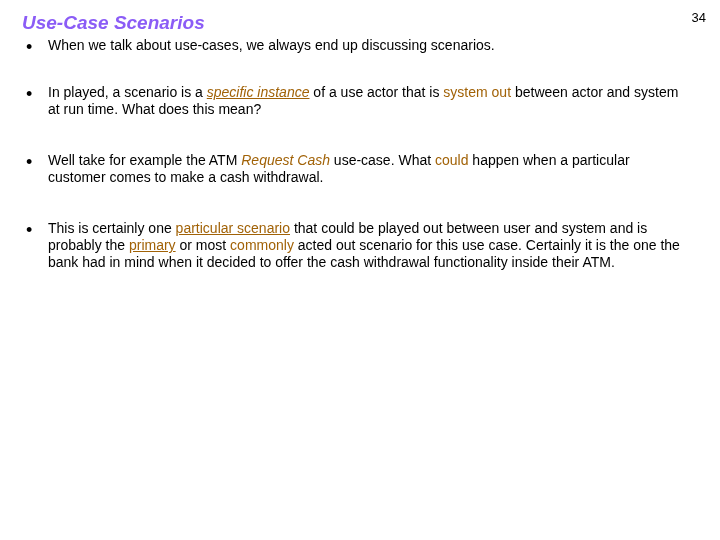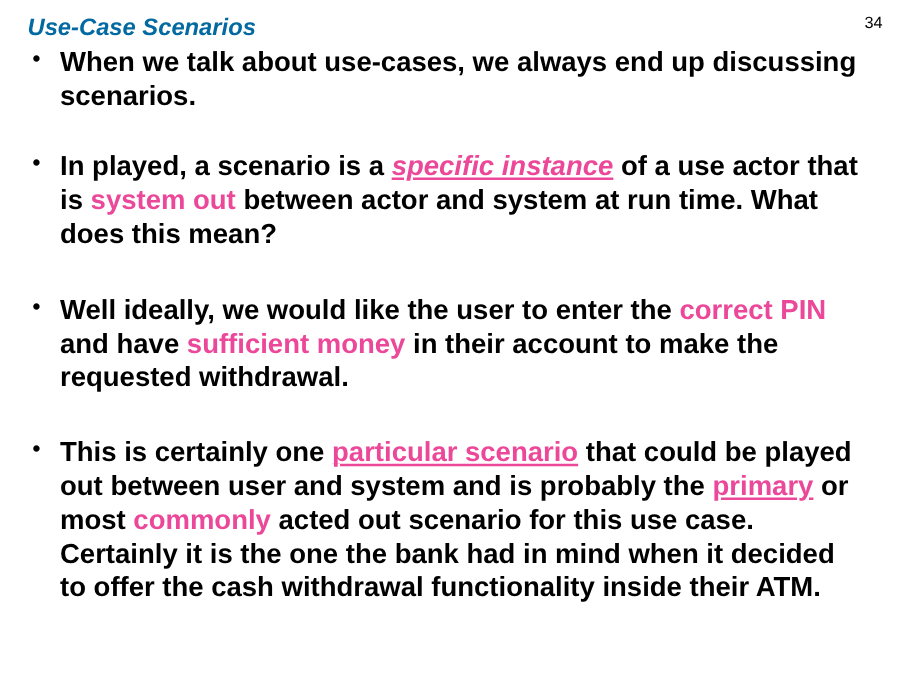--- a/index.html
+++ b/index.html
@@ -22,57 +22,56 @@
     position: absolute;
     top: 10px;
     right: 14px;
     font-size: 13px;
     color: #000;
   }
   .title {
     font-size: 19px;
     font-weight: bold;
     font-style: italic;
-    color: #0369a1;
+    color: #8b5cf6;
     margin: 0 0 2px 0;
     line-height: 1.2;
   }
   ul.bullets {
     list-style: none;
     margin: 0;
     padding: 0;
   }
   ul.bullets > li {
     position: relative;
     padding-left: 26px;
-    font-size: 22px;
+    font-size: 14px;
     color: #000;
     line-height: 1.22;
     margin-bottom: 34px;
-    font-weight: bold;
   }
   ul.bullets > li.first { margin-top: 0; margin-bottom: 30px; }
   ul.bullets > li:last-child { margin-bottom: 0; }
   ul.bullets > li::before {
     content: "•";
     position: absolute;
     left: 4px;
     top: 0;
     color: #000;
     font-size: 18px;
   }
-  .red { color: #ec4899; }
+  .red { color: #a16207; }
   .u { text-decoration: underline; }
   .i { font-style: italic; }
 </style>
 </head>
 <body>
 
 <div class="slide">
   <div class="page-number">34</div>
   <div class="title">Use-Case Scenarios</div>
   <ul class="bullets">
       <li class="first"><span>When we talk about use-cases, we always end up discussing scenarios.</span></li>
       <li><span>In played, a scenario is a </span><span class="red i u">specific instance</span><span> of a use actor that is </span><span class="red">system out</span><span> between actor and system at run time. What does this mean?</span></li>
-      <li><span>Well ideally, we would like the user to enter the </span><span class="red">correct PIN</span><span> and have </span><span class="red">sufficient money</span><span> in their account to make the requested withdrawal.</span></li>
+      <li><span>Well take for example the ATM </span><span class="red i">Request Cash</span><span> use-case. What </span><span class="red">could</span><span> happen when a particular customer comes to make a cash withdrawal.</span></li>
       <li><span>This is certainly one </span><span class="red u">particular scenario</span><span> that could be played out between user and system and is probably the </span><span class="red u">primary</span><span> or most </span><span class="red">commonly</span><span> acted out scenario for this use case. Certainly it is the one the bank had in mind when it decided to offer the cash withdrawal functionality inside their ATM.</span></li>
     </ul>
 </div>
 
 </body></html>

